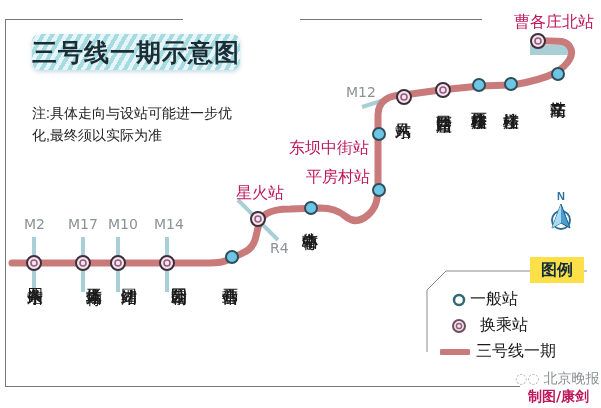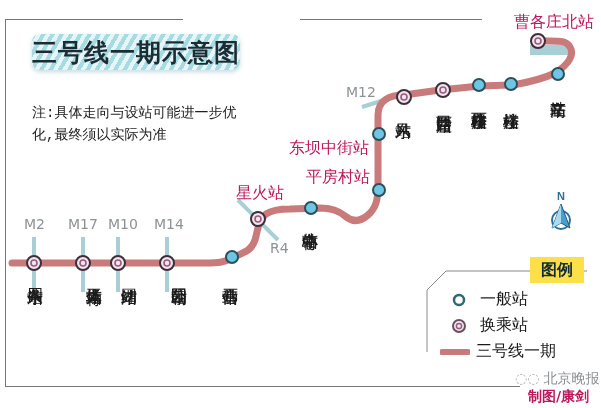--- a/index.html
+++ b/index.html
@@ -5,21 +5,21 @@
   html,body{margin:0;padding:0;background:#ffffff;}
   body{width:601px;height:408px;position:relative;overflow:hidden;font-family:"DejaVu Sans","Liberation Sans",sans-serif;color:#1a1a1a;}
   .border-top{position:absolute;left:5px;top:19px;width:178px;height:1px;background:#777;}
   .border-top-right{position:absolute;left:300px;top:19px;width:182px;height:1px;background:#777;}
   .border-left{position:absolute;left:5px;top:19px;width:1px;height:367px;background:#777;}
   .border-bottom{position:absolute;left:5px;top:386px;width:515px;height:1px;background:#777;}
   .title-box{position:absolute;left:32px;top:34px;width:208px;height:36px;border-radius:8px;
     background:repeating-linear-gradient(120deg,#a7dbe2 0 4px,#e6f6f8 4px 8px);
     box-shadow:0 2px 4px rgba(100,150,170,0.35);display:flex;align-items:center;justify-content:flex-end;}
   .title-box span{font-size:25px;font-weight:bold;letter-spacing:1px;color:#1c2c35;}
-  .note{position:absolute;left:32px;top:102px;font-family:Liberation Mono, monospace;font-size:14px;line-height:22px;color:#222;width:210px;}
+  .note{position:absolute;left:32px;top:102px;font-family:Liberation Sans, sans-serif;font-size:14px;line-height:22px;color:#222;width:210px;}
   svg.map{position:absolute;left:0;top:0;}
   .st-label{position:absolute;font-size:16px;line-height:17px;color:#1a1a1a;writing-mode:vertical-rl;text-orientation:upright;letter-spacing:0;}
   .st-h{position:absolute;font-size:16px;line-height:18px;color:#be185d;white-space:nowrap;}
   .xfer{position:absolute;font-size:14px;color:#8d9296;}
   .legend-title{position:absolute;left:530px;top:257px;width:54px;height:26px;background:#fde047;color:#0f2a3a;font-size:16px;font-weight:bold;display:flex;align-items:center;justify-content:center;}
   .legend-row{position:absolute;left:448px;display:flex;align-items:center;font-size:16px;}
   .credit1{position:absolute;left:515px;top:370px;font-size:14px;color:#8a8f92;}
   .credit2{position:absolute;left:528px;top:388px;font-size:14px;font-weight:bold;color:#be185d;}
   .north{position:absolute;left:548px;top:190px;}
 </style>
@@ -131,21 +131,21 @@
 
 <svg style="position:absolute;left:0;top:0;" width="601" height="408">
   <path d="M427,352 L427,290 L446,271 L587,271" fill="none" stroke="#8a8a8a" stroke-width="1"></path>
 </svg>
 <div class="legend-title">图例</div>
 
 <div class="legend-row" style="top:289px;">
   <svg width="22" height="18">
       <circle cx="11" cy="9" r="5" fill="#ffffff" stroke="#2f6a73" stroke-width="2.5"></circle>
     </svg>
-  <span style="margin-left:10px;">一般站</span>
+  <span style="">一般站</span>
 </div>
 <div class="legend-row" style="top:315px;justify-content:space-between;">
   <svg width="22" height="18">
       <circle cx="11" cy="9" r="6" fill="#f2e6ee" stroke="#6b4e62" stroke-width="2"></circle>
       <circle cx="11" cy="9" r="2.6" fill="none" stroke="#9b5a7e" stroke-width="1.5"></circle>
     </svg>
   <span style="margin-left:10px;">换乘站</span>
 </div>
 <div class="legend-row" style="top:341px;left:440px;">
   <svg width="30" height="18">

